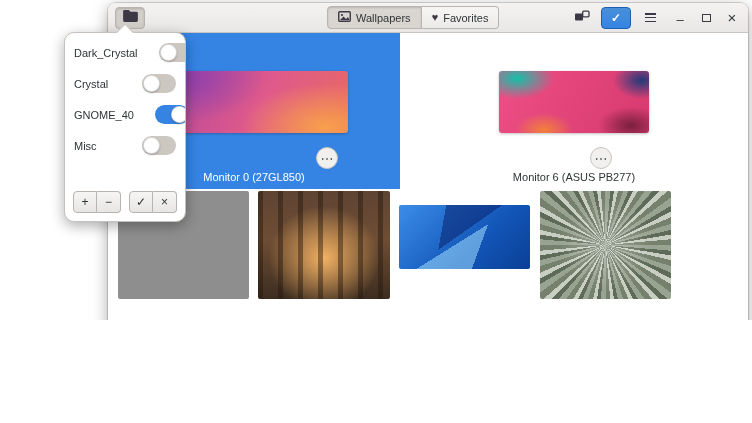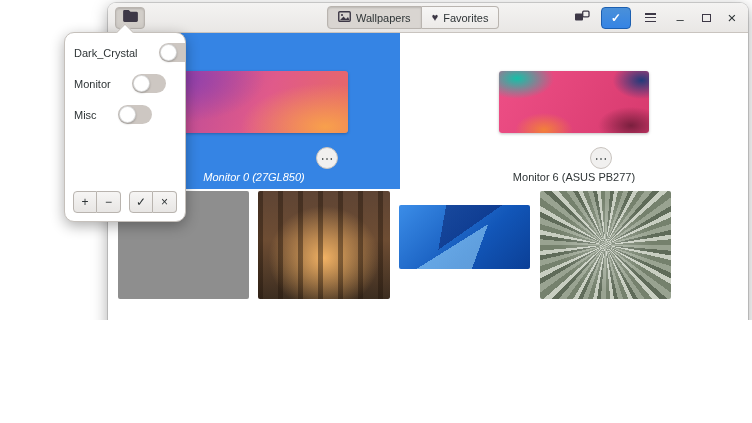--- a/index.html
+++ b/index.html
@@ -45,21 +45,21 @@
   .mon-preview { position:absolute; top:38px; left:50%; transform:translateX(-50%); height:62px; border-radius:3px;
                  box-shadow:0 1px 3px rgba(0,0,0,.25); }
   .monitor-0 .mon-preview { width:188px; }
   .monitor-1 .mon-preview { width:150px; }
   .more-btn { position:absolute; top:114px; width:22px; height:22px; border-radius:50%;
               background:#f1f0ef; border:1px solid #c9c4bf; color:#2e3436; font-size:13px; line-height:1;
               display:flex; align-items:center; justify-content:center; cursor:pointer; }
   .monitor-0 .more-btn { left:208px; }
   .monitor-1 .more-btn { left:190px; }
   .mon-label { position:absolute; top:138px; left:0; width:100%; text-align:center; font-size:11px; color:#2e3436; }
-  .monitor.selected .mon-label { color:#ffffff;font-style:italic; }
+  .monitor.selected .mon-label { color:#ffffff; }
 
   
   .grid { position:relative; flex:1; background:#fff; }
   .thumb { position:absolute; border-radius:2px; cursor:pointer; }
   .t1 { left:10px;  top:2px;   width:131px; height:108px; background:#8e8e8e; }
   .t2 { left:150px; top:2px;   width:132px; height:108px;
         background:repeating-linear-gradient(90deg, rgba(35,22,12,.45) 0 5px, rgba(35,22,12,0) 5px 20px),
                    radial-gradient(70% 80% at 50% 62%, #f2b264 0%, rgba(242,178,100,0) 60%),
                    linear-gradient(180deg,#5e4434 0%,#6e4d33 45%,#3c2d20 100%); }
   .t3 { left:291px; top:16px;  width:131px; height:64px;
@@ -100,21 +100,21 @@
                     radial-gradient(40% 55% at 88% 88%, #7a1f3e 0%, rgba(122,31,62,0) 55%),
                     radial-gradient(35% 50% at 30% 95%, #f2803a 0%, rgba(242,128,58,0) 55%),
                     linear-gradient(120deg,#ee4f86,#d73a6e); }
 
   
   .popover { position:absolute; left:64px; top:32px; width:122px; z-index:60; background:#fff;
              border-radius:10px; border:1px solid #c5c0bb; box-shadow:0 4px 14px rgba(0,0,0,.32); }
   .popover-arrow { position:absolute; top:-7px; left:54px; width:12px; height:12px; background:#fff;
                    border-left:1px solid #c5c0bb; border-top:1px solid #c5c0bb; transform:rotate(45deg); }
   .folder-list { padding:4px 0 0 0; height:152px; overflow:hidden; border-radius:10px 10px 0 0; }
-  .folder-row { height:31px; display:flex; align-items:center; padding:0 9px;gap:21px; }
+  .folder-row { height:31px; display:flex; align-items:center; justify-content:space-between; padding:0 9px;gap:21px; }
   .folder-name { font-size:11px; color:#2e3436; white-space:nowrap; }
   .switch { width:34px; height:19px; border-radius:10px; background:#cdc7c2; position:relative; flex:none; cursor:pointer; }
   .switch .knob { position:absolute; top:1px; left:1px; width:17px; height:17px; border-radius:50%; background:#fff;
                   border:1px solid rgba(0,0,0,.15); box-shadow:0 1px 2px rgba(0,0,0,.25); }
   .switch.on { background:var(--accent,#3584e4); }
   .switch.on .knob { left:auto; right:1px; }
   .popover-actions { display:flex; justify-content:space-between; padding:6px 8px 8px 8px; }
   .pa-group { display:flex; }
   .pa-btn { width:24px; height:22px; border:1px solid #b9b4af; background:linear-gradient(#f6f5f4,#e8e6e4);
             font-size:12px; color:#2e3436; display:flex; align-items:center; justify-content:center; cursor:pointer; }
@@ -218,22 +218,28 @@
   <div class="popover">
     <div class="popover-arrow"></div>
     <div class="folder-list">
       <div class="folder-row">
         <span class="folder-name">Dark_Crystal</span>
         <span class="switch">
             <span class="knob"></span>
           </span>
       </div>
       <div class="folder-row">
-        <span class="folder-name">Monitor</span>
+        <span class="folder-name">Crystal</span>
         <span class="switch">
+            <span class="knob"></span>
+          </span>
+      </div>
+      <div class="folder-row">
+        <span class="folder-name">GNOME_40</span>
+        <span class="switch on">
             <span class="knob"></span>
           </span>
       </div>
       <div class="folder-row">
         <span class="folder-name">Misc</span>
         <span class="switch">
             <span class="knob"></span>
           </span>
       </div>
     </div>

